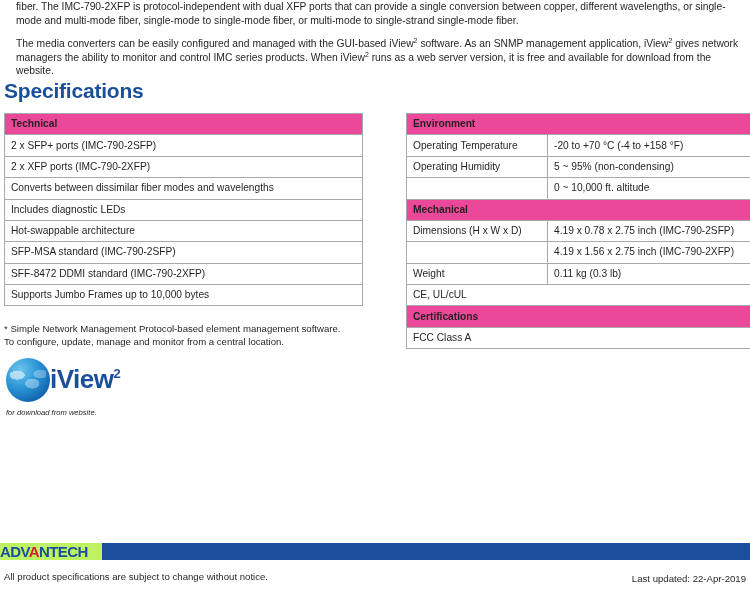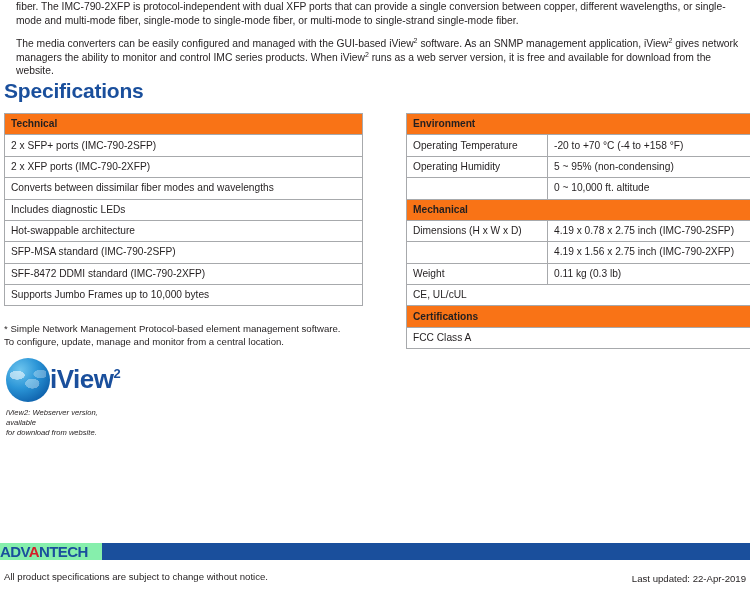--- a/index.html
+++ b/index.html
@@ -65,21 +65,21 @@
     margin-left: 20px;
   }
   .tbl td {
     border: 1px solid #a7a9ac;
     padding: 4.2px 6px 4.2px 6px;
     vertical-align: middle;
     line-height: 12px;
   }
   .tbl td.hdr {
     font-weight: bold;
-    background: #f97316;
+    background: #ec4899;
   }
   .tbl .c1 { width: 128px; }
   .note {
     position: absolute;
     left: 4px;
     top: 323px;
     font-size: 9.6px;
     line-height: 12.6px;
     color: #231f20;
   }
@@ -144,21 +144,21 @@
     width: 750px;
     height: 17px;
     background: #1a4f9c;
   }
   .logo-box {
     position: absolute;
     left: 0px;
     top: 543px;
     width: 102px;
     height: 17px;
-    background: #86efac;
+    background: #bef264;
     display: flex;
     align-items: center;
   }
   .logo-text {
     font-size: 15px;
     font-weight: bold;
     color: #1a4f9c;
     letter-spacing: -0.6px;
     font-family: "Liberation Sans", sans-serif;
     white-space: nowrap;
@@ -272,21 +272,20 @@
 
   <div class="note">
     <div>* Simple Network Management Protocol-based element management software.</div>
     <div>To configure, update, manage and monitor from a central location.</div>
   </div>
 
   <div class="iview-block">
     <div class="globe"></div>
     <div class="iview-word"><span>iView</span><span class="iview-sup">2</span></div>
     <div class="iview-caption">
-      <div>iView2: Webserver version, available</div>
       <div>for download from website.</div>
     </div>
   </div>
 
   <div class="footer-bar"></div>
   <div class="logo-box">
     <span class="logo-text"><span>ADV</span><span class="ac">A</span><span>NTECH</span></span>
   </div>
   <div class="footer-note">All product specifications are subject to change without notice.</div>
   <div class="footer-date">Last updated: 22-Apr-2019</div>

